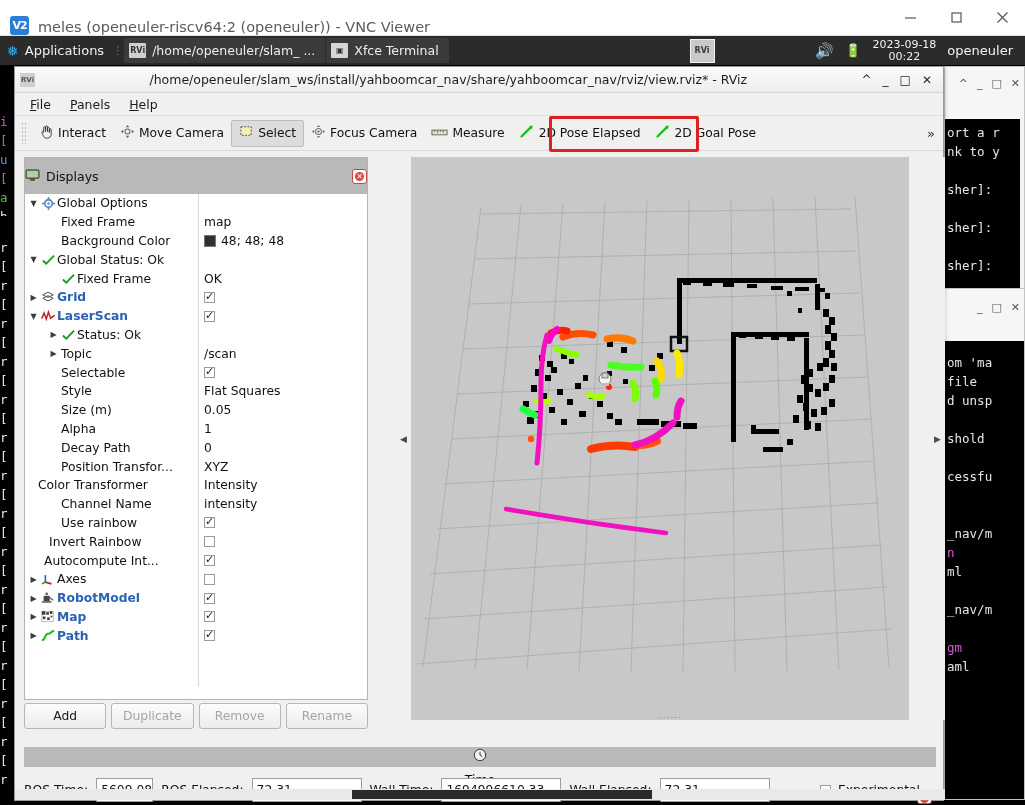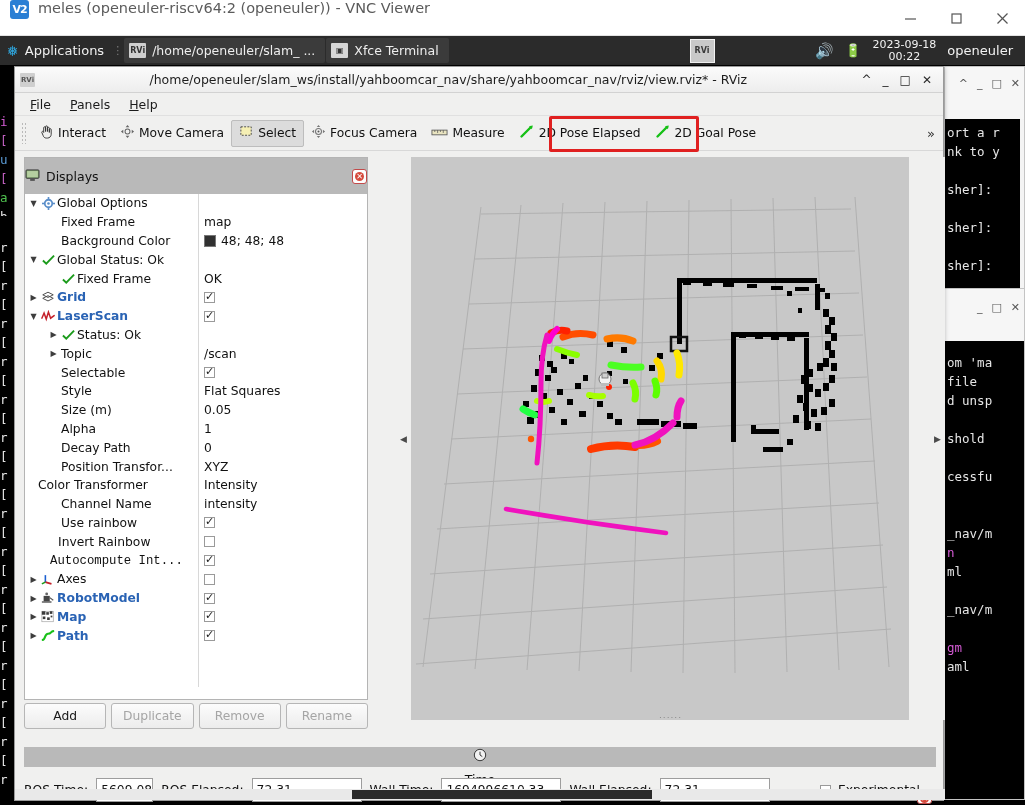--- a/index.html
+++ b/index.html
@@ -8,21 +8,21 @@
     overflow: hidden;
     font-family: "DejaVu Sans", "Liberation Sans", sans-serif;
     background: #000;
   }
   #root { position: relative; width: 1025px; height: 805px; }
 
   
   .vnc-titlebar {
     position: absolute; left: 0; top: 0; width: 1025px; height: 36px;
     background: #ffffff; border-bottom: 1px solid #e3e3e3;
-    display: flex; align-items: flex-start;
+    display: flex; align-items: flex-end;
   }
   .vnc-logo {
     width: 19px; height: 19px; margin-left: 10px; margin-right: 9px;
     background: #2a7fd4; border-radius: 3px;
     color: #fff; font-size: 11px; font-weight: bold;
     display: flex; align-items: center; justify-content: center;
     letter-spacing: -1px;
   }
   .vnc-title { font-size: 14.5px; color: #5b5b5b; }
   .vnc-ctrls { margin-left: auto; display: flex; align-items: center; }
@@ -673,31 +673,31 @@
               <div class="name-cell" style="padding-left: 23px;">
                 <span class="arrow">&nbsp;</span>
                 <span style="width: 2px; flex: 0 0 auto;"></span>
                 <span class="lbl">Use rainbow</span>
               </div>
               <div class="val-cell">
                 <span class="chk on"></span>
               </div>
             </div>
             <div class="row">
-              <div class="name-cell" style="padding-left: 20px;">
+              <div class="name-cell" style="padding-left: 11px;">
                 <span class="arrow">&nbsp;</span>
                 <span style="width: 2px; flex: 0 0 auto;"></span>
                 <span class="lbl">Invert Rainbow</span>
               </div>
               <div class="val-cell">
                 <span class="chk"></span>
               </div>
             </div>
             <div class="row">
-              <div class="name-cell" style="padding-left: 12px; font-family: Liberation Mono, monospace;">
+              <div class="name-cell" style="padding-left: 6px;">
                 <span class="arrow">&nbsp;</span>
                 <span style="width: 2px; flex: 0 0 auto;"></span>
                 <span class="lbl">Autocompute Int...</span>
               </div>
               <div class="val-cell">
                 <span class="chk on"></span>
               </div>
             </div>
             <div class="row">
               <div class="name-cell" style="padding-left: 3px;">

